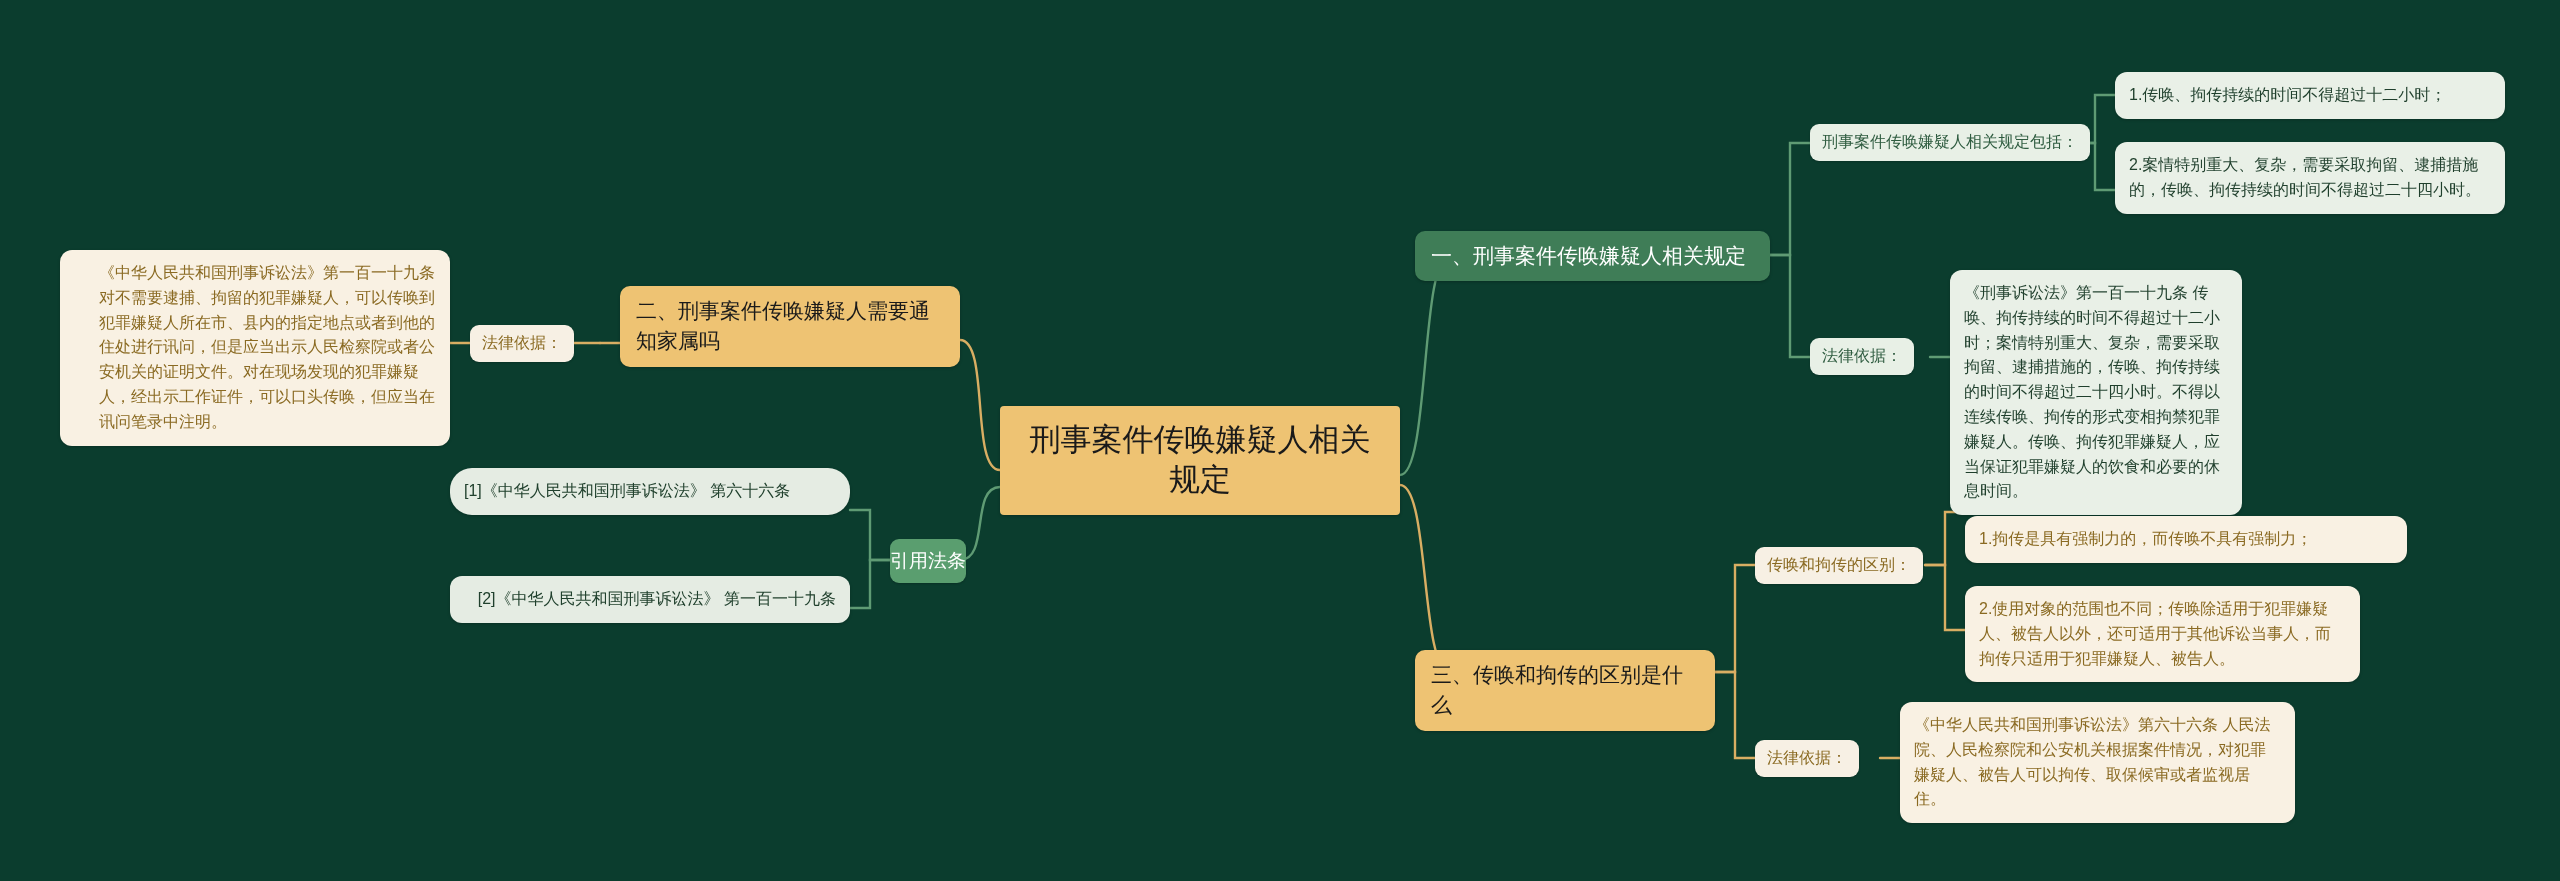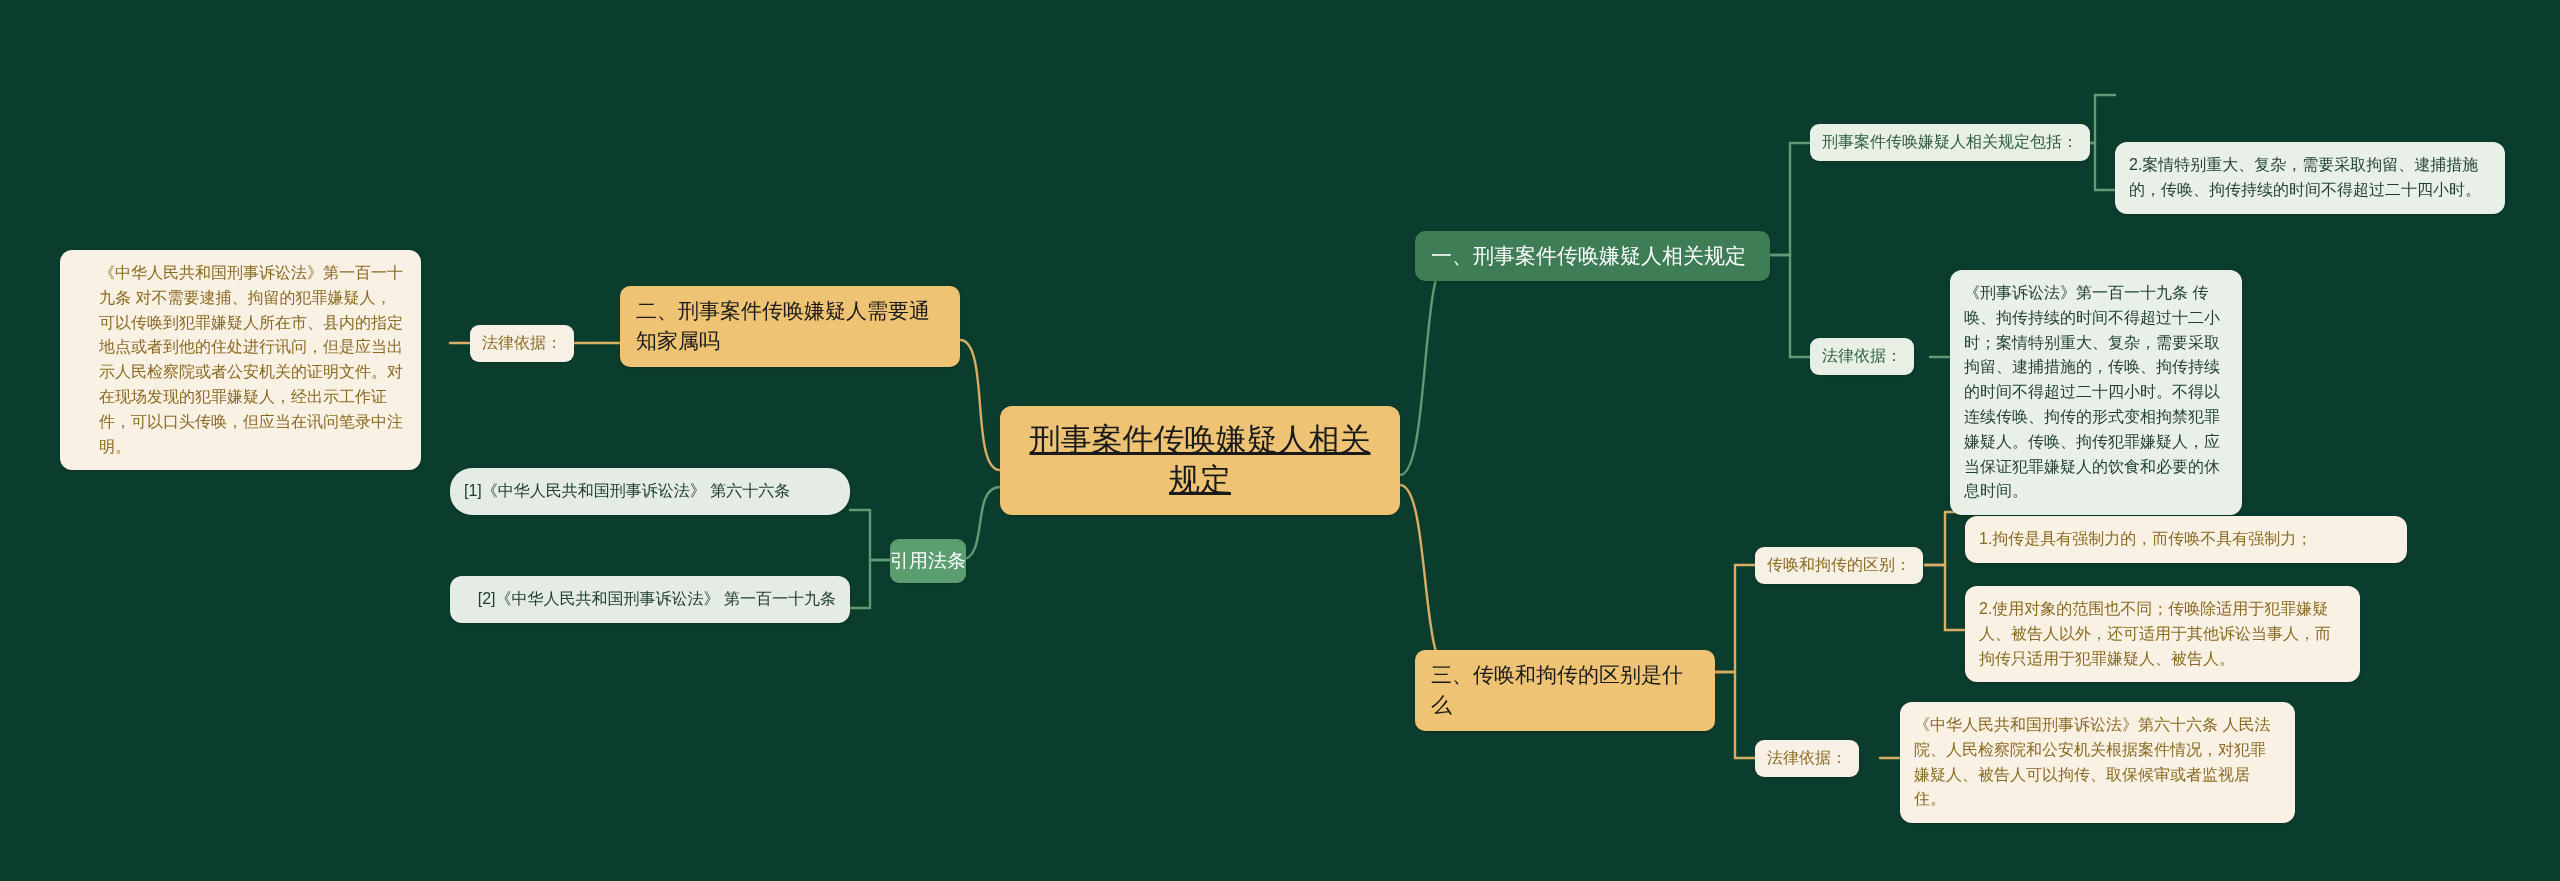--- a/index.html
+++ b/index.html
@@ -13,27 +13,26 @@
   }
   #canvas{position:absolute;left:0;top:0;width:2560px;height:881px;}
   svg.links{position:absolute;left:0;top:0;width:2560px;height:881px;pointer-events:none;}
 
   .node{position:absolute;box-sizing:border-box;}
 
   
   .root{
     background:#eec373;
     color:#1a1a1a;
-    border-radius:12px;
+    border-radius:4px;
     font-size:31px;
     line-height:1.3;
     text-align:center;
     padding:14px 18px;
     box-shadow:0 1px 3px rgba(0,0,0,.25);
-    text-decoration:underline;
   }
 
   
   .branch-orange{
     background:#eec373;
     color:#1a1a1a;
     border-radius:10px;
     font-size:21px;
     line-height:1.45;
     padding:10px 16px;
@@ -151,32 +150,33 @@
       <path d="M1880,758 L1900,758" stroke="#d9ae63"></path>
     </g>
   </svg>
 
   <div class="node root" style="left:1000px;top:406px;width:400px;">刑事案件传唤嫌疑人相关规定</div>
 
   <div class="node branch-orange" style="left:620px;top:286px;width:340px;">二、刑事案件传唤嫌疑人需要通知家属吗</div>
 
   <div class="node chip-cream" style="left:470px;top:325px;">法律依据：</div>
 
-  <div class="node card-cream" style="left:60px;top:250px;width:361px;padding-left:39px;">《中华人民共和国刑事诉讼法》第一百一十九条 对不需要逮捕、拘留的犯罪嫌疑人，可以传唤到犯罪嫌疑人所在市、县内的指定地点或者到他的住处进行讯问，但是应当出示人民检察院或者公安机关的证明文件。对在现场发现的犯罪嫌疑人，经出示工作证件，可以口头传唤，但应当在讯问笔录中注明。</div>
+  <div class="node card-cream" style="left:60px;top:250px;width:390px;padding-left:39px;">《中华人民共和国刑事诉讼法》第一百一十九条 对不需要逮捕、拘留的犯罪嫌疑人，可以传唤到犯罪嫌疑人所在市、县内的指定地点或者到他的住处进行讯问，但是应当出示人民检察院或者公安机关的证明文件。对在现场发现的犯罪嫌疑人，经出示工作证件，可以口头传唤，但应当在讯问笔录中注明。</div>
 
   <div class="node chip-green" style="left:890px;top:539px;">引用法条</div>
 
   <div class="node card-mint-dim" style="left:450px;top:468px;width:400px;border-radius:22px;">[1]《中华人民共和国刑事诉讼法》 第六十六条</div>
 
   <div class="node card-mint-dim" style="left:450px;top:576px;width:400px;text-align:right;">[2]《中华人民共和国刑事诉讼法》 第一百一十九条</div>
 
   <div class="node branch-green" style="left:1415px;top:231px;width:355px;">一、刑事案件传唤嫌疑人相关规定</div>
 
   <div class="node chip-mint" style="left:1810px;top:124px;">刑事案件传唤嫌疑人相关规定包括：</div>
 
+  <div class="node card-mint" style="left:2115px;top:72px;width:390px;">1.传唤、拘传持续的时间不得超过十二小时；</div>
 
   <div class="node card-mint" style="left:2115px;top:142px;width:390px;">2.案情特别重大、复杂，需要采取拘留、逮捕措施的，传唤、拘传持续的时间不得超过二十四小时。</div>
 
   <div class="node chip-mint" style="left:1810px;top:338px;">法律依据：</div>
 
   <div class="node card-mint" style="left:1950px;top:270px;width:292px;">《刑事诉讼法》第一百一十九条 传唤、拘传持续的时间不得超过十二小时；案情特别重大、复杂，需要采取拘留、逮捕措施的，传唤、拘传持续的时间不得超过二十四小时。不得以连续传唤、拘传的形式变相拘禁犯罪嫌疑人。传唤、拘传犯罪嫌疑人，应当保证犯罪嫌疑人的饮食和必要的休息时间。</div>
 
   <div class="node branch-orange" style="left:1415px;top:650px;width:300px;">三、传唤和拘传的区别是什么</div>
 
   <div class="node chip-cream" style="left:1755px;top:547px;">传唤和拘传的区别：</div>

